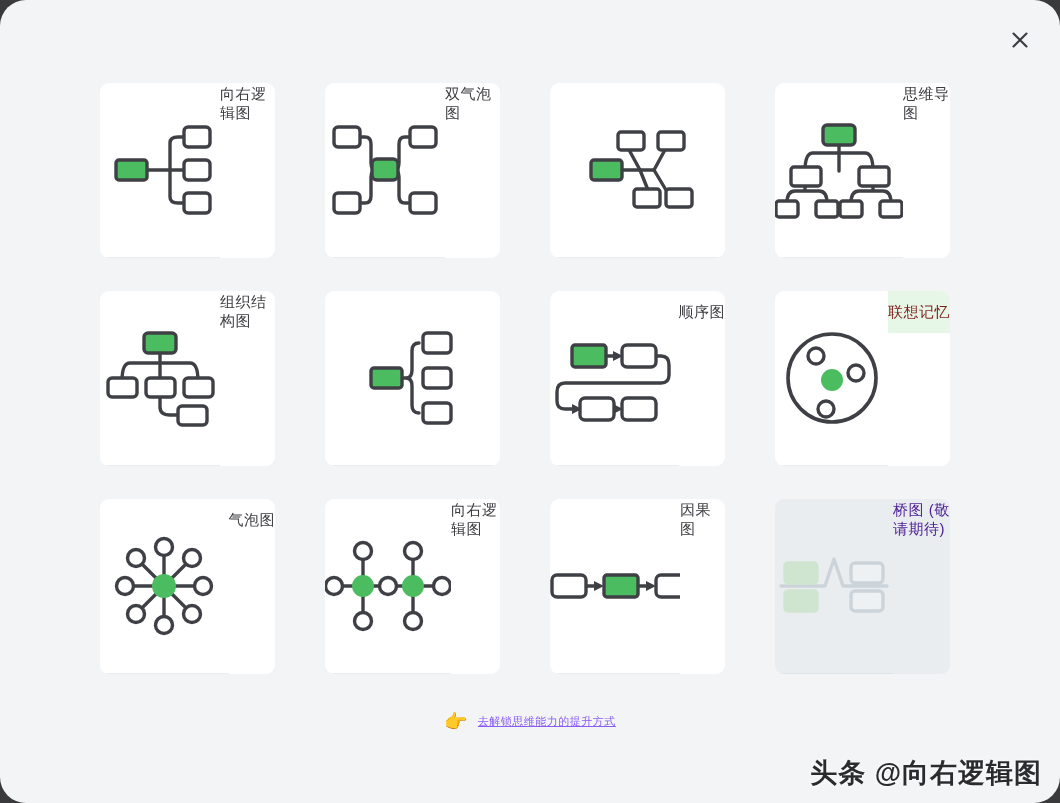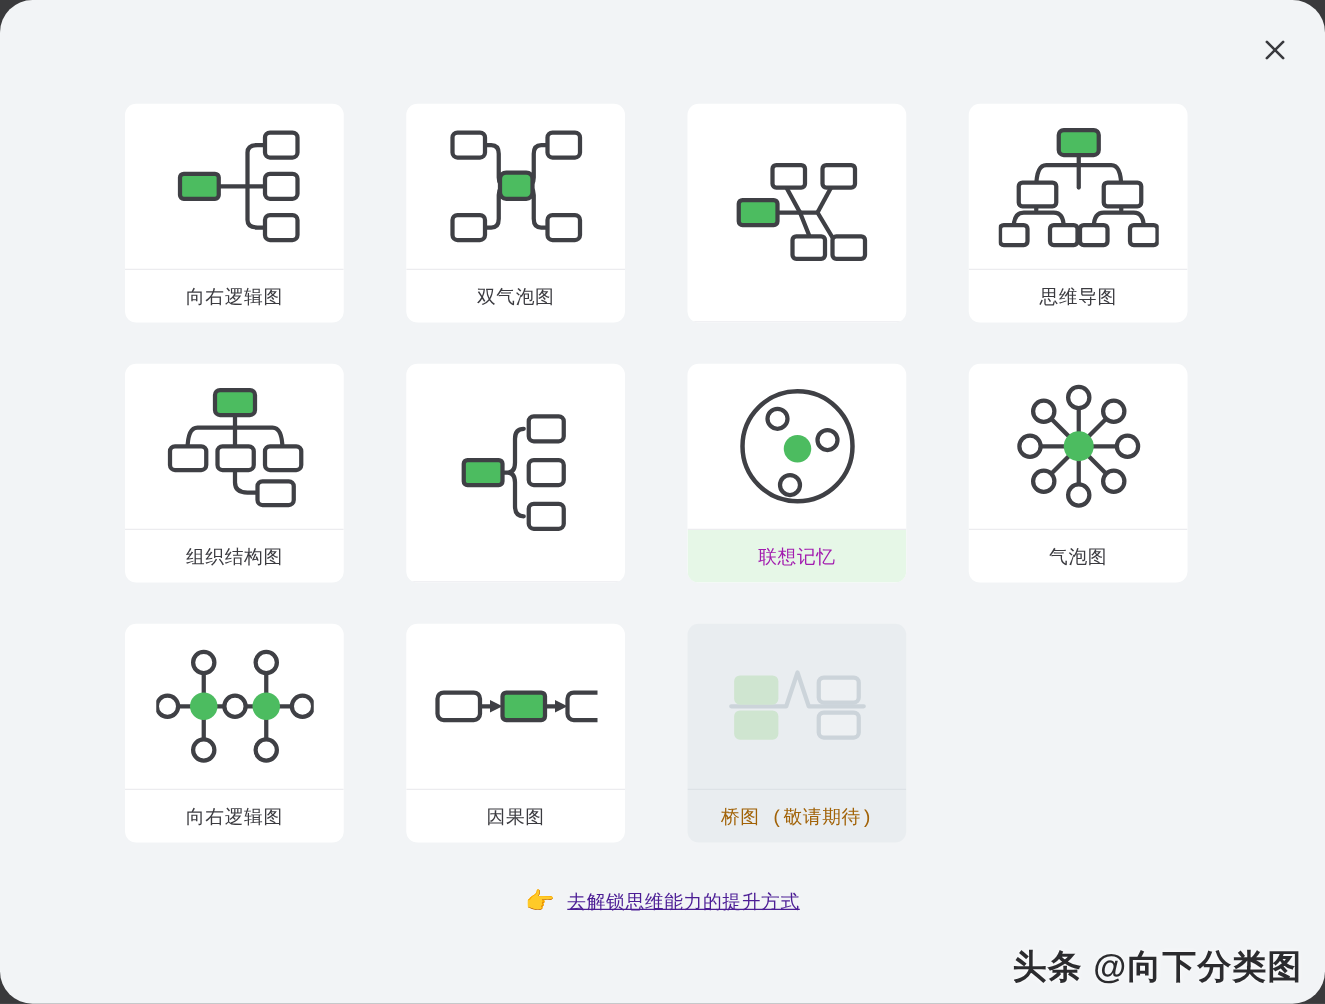--- a/index.html
+++ b/index.html
@@ -36,54 +36,53 @@
     grid-template-columns: repeat(4, 175px);
     grid-column-gap: 50px;
     grid-row-gap: 33px;
   }
   .card {
     width: 175px;
     height: 175px;
     background: #ffffff;
     border-radius: 9px;
     display: flex;
-    flex-direction: column;
+    flex-direction: row;
     cursor: pointer;
     overflow: hidden;
-    font-family: Liberation Mono, monospace;
   }
   .card-icon {
     flex: 1 1 auto;
     display: flex;
     align-items: center;
     justify-content: center;
     border-bottom: 1px solid #ececef;
   }
   .card-icon svg { display: block; }
   .card-label {
     height: 42px;
     display: flex;
     align-items: center;
     justify-content: center;
     font-size: 15px;
     color: #3b3b40;
     letter-spacing: 0.5px;
   }
   .card.selected .card-label {
     background: #e6f7e7;
-    color: #a21caf;
+    color: #7f1d1d;
     text-align: center;
   }
   .card.disabled {
     background: #e9edf0;
     cursor: default;
   }
   .card.disabled .card-icon { border-bottom: 1px solid #dde2e6; }
   .card.disabled .card-label {
-    color: #a16207;
+    color: #4c1d95;
   }
 
   
   .ico-stroke { stroke: #3f4045; stroke-width: 3.4; fill: #ffffff;
                 stroke-linejoin: round; stroke-linecap: round; }
   .ico-line   { stroke: #3f4045; stroke-width: 3.4; fill: none;
                 stroke-linejoin: round; stroke-linecap: round; }
   .ico-green  { fill: #4cbc60; stroke: #3f4045; stroke-width: 3.4;
                 stroke-linejoin: round; }
   .ico-greenplain { fill: #4cbc60; stroke: none; }
@@ -99,22 +98,22 @@
     position: absolute;
     left: 0; right: 0;
     top: 712px;
     display: flex;
     align-items: center;
     justify-content: center;
     gap: 10px;
   }
   #footer-hand { font-size: 19px; line-height: 1; }
   #footer-text {
-    font-size: 15px;
-    color: #4c1d95;
+    font-size: 11px;
+    color: #8b5cf6;
     text-decoration: underline;
     cursor: pointer;
     letter-spacing: 0.5px;
   }
   #watermark {
     position: absolute;
     right: 18px;
     bottom: 12px;
     font-size: 27px;
     font-weight: bold;
@@ -222,20 +221,37 @@
         <svg width="120" height="110" viewBox="0 0 120 110">
           <path class="ico-line" d="M56 55 H50 M66 20 Q59 20 59 28 V47 Q59 55 53 55 Q59 55 59 63 V82 Q59 90 66 90"></path>
           <rect class="ico-green" x="18" y="45" width="31" height="20" rx="3"></rect>
           <rect class="ico-stroke" x="70" y="10" width="28" height="20" rx="4"></rect>
           <rect class="ico-stroke" x="70" y="45" width="28" height="20" rx="4"></rect>
           <rect class="ico-stroke" x="70" y="80" width="28" height="20" rx="4"></rect>
         </svg>
       </div>
     </div>
 
+    <div class="card">
+      <div class="card-icon">
+        <svg width="126" height="110" viewBox="0 0 126 110">
+          <path class="ico-line" d="M54 33 H62"></path>
+          <path class="ico-line" d="M104 33 H110 Q118 33 118 42 V52 Q118 60 110 60 H14 Q6 60 6 69 V78 Q6 86 14 86 H22"></path>
+          <path class="ico-line" d="M56 86 H62"></path>
+          <polygon class="ico-arrow" points="62,28 72,33 62,38"></polygon>
+          <polygon class="ico-arrow" points="21,81 31,86 21,91"></polygon>
+          <polygon class="ico-arrow" points="62,81 72,86 62,91"></polygon>
+          <rect class="ico-green" x="21" y="22" width="34" height="22" rx="3"></rect>
+          <rect class="ico-stroke" x="71" y="22" width="34" height="22" rx="5"></rect>
+          <rect class="ico-stroke" x="29" y="75" width="34" height="22" rx="5"></rect>
+          <rect class="ico-stroke" x="71" y="75" width="34" height="22" rx="5"></rect>
+        </svg>
+      </div>
+      <div class="card-label">顺序图</div>
+    </div>
 
     <div class="card selected">
       <div class="card-icon">
         <svg width="110" height="110" viewBox="0 0 110 110">
           <circle cx="55" cy="55" r="44" fill="#ffffff" stroke="#3f4045" stroke-width="3.6"></circle>
           <circle cx="55" cy="57" r="11" class="ico-greenplain"></circle>
           <circle cx="39" cy="33" r="8" fill="#ffffff" stroke="#3f4045" stroke-width="3.4"></circle>
           <circle cx="79" cy="50" r="8" fill="#ffffff" stroke="#3f4045" stroke-width="3.4"></circle>
           <circle cx="49" cy="86" r="8" fill="#ffffff" stroke="#3f4045" stroke-width="3.4"></circle>
         </svg>
@@ -324,15 +340,15 @@
       <div class="card-label">桥图 (敬请期待)</div>
     </div>
 
   </div>
 
   <div id="footer-link">
     <span id="footer-hand">👉</span>
     <span id="footer-text">去解锁思维能力的提升方式</span>
   </div>
 
-  <div id="watermark">头条 @向下分类图</div>
+  <div id="watermark">头条 @向右逻辑图</div>
 
 </div>
 
 </body></html>

